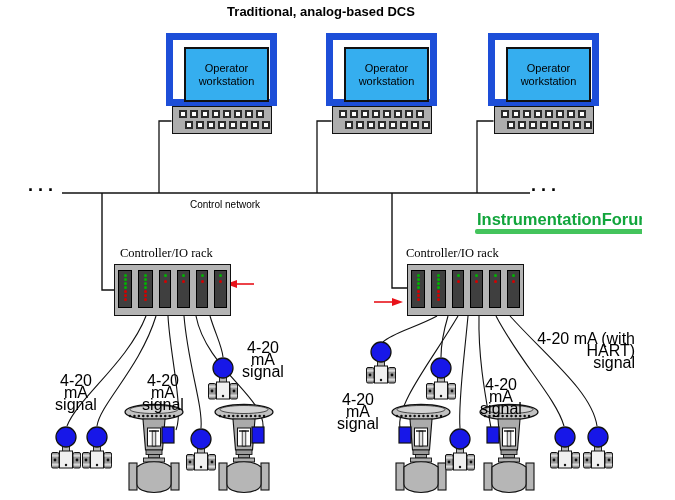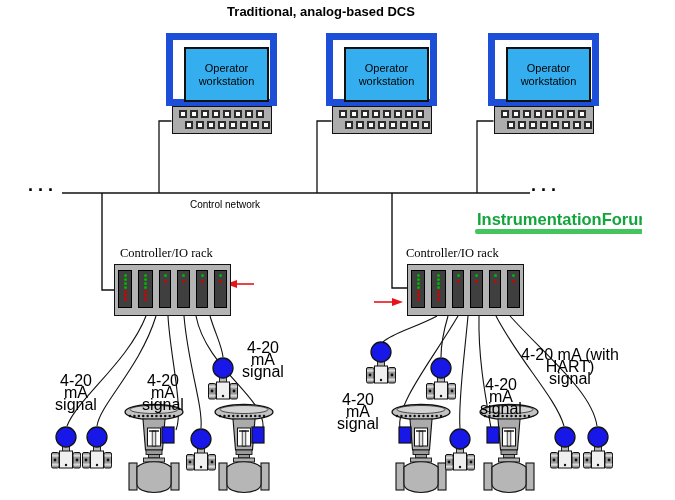--- a/index.html
+++ b/index.html
@@ -297,16 +297,16 @@
   <div class="abs siglabel" style="left:48px;top:375px;width:56px;">4-20 mA
 signal</div>
   <div class="abs siglabel" style="left:135px;top:375px;width:56px;">4-20 mA
 signal</div>
   <div class="abs siglabel" style="left:235px;top:342px;width:56px;">4-20 mA
 signal</div>
   <div class="abs siglabel" style="left:330px;top:394px;width:56px;">4-20 mA
 signal</div>
   <div class="abs siglabel" style="left:473px;top:379px;width:56px;">4-20 mA
 signal</div>
-  <div class="abs siglabel" style="left:505px;top:349px;width:130px;">4-20 mA (with HART)
+  <div class="abs siglabel" style="left:505px;top:333px;width:130px;text-align:right;">4-20 mA (with HART)
 signal</div>
 
 </div>
 
 </body></html>

